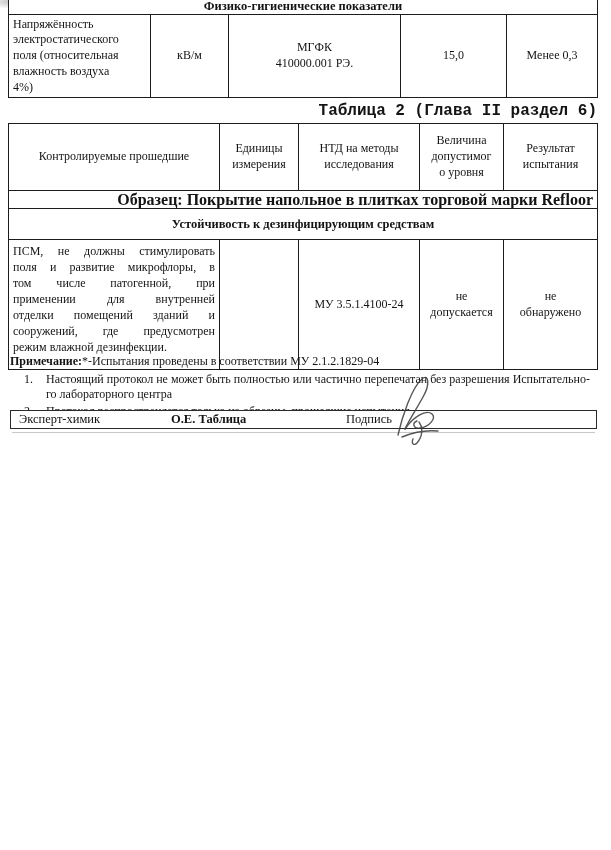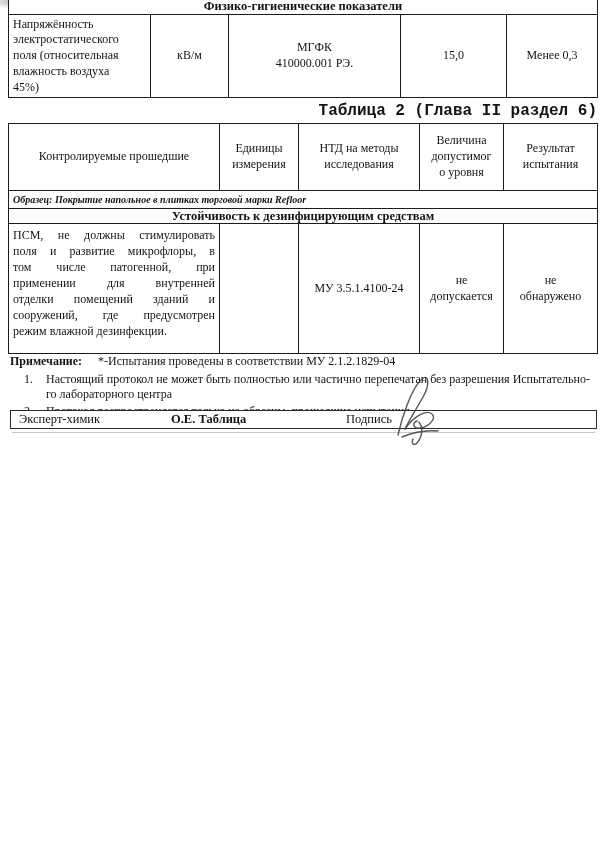--- a/index.html
+++ b/index.html
@@ -15,41 +15,41 @@
     background:rgba(110,110,110,.35);}
   .scan-blob{position:absolute;top:0;left:0;width:30px;height:9px;
     background:radial-gradient(ellipse at 30% 20%,rgba(90,90,90,.35),rgba(90,90,90,0) 70%);}
 
   table{border-collapse:collapse;table-layout:fixed;position:absolute;background:#fff;}
   td{border:1px solid #1c1c1c;font-size:12px;line-height:15.8px;padding:1px 4px;
      vertical-align:middle;overflow:hidden;}
   .center{text-align:center;}
   .pre{white-space:pre-line;}
   .section-hdr{font-weight:bold;text-align:center;font-size:12.5px;}
-  .sample-hdr{font-weight:bold;font-style:italic;text-align:left;font-size:10px;}
+  .sample-hdr{font-weight:bold;text-align:right;font-size:16px;}
 
   .t1{left:8px;top:-3px;width:589px;}
   .t1 .hdr-row td{height:16px;line-height:16px;padding:0 4px;}
   .t1 .data-row td{height:80px;}
   .t1 .indicator{vertical-align:middle;text-align:left;}
 
   .t2{left:8px;top:123px;width:589px;}
   .t2 .hdr-row td{height:64px;text-align:center;}
   .t2 .sample-row td{height:15px;line-height:15px;padding:1px 4px;}
-  .t2 .sect-row td{height:14px;line-height:14px;padding:0 4px;border-radius:6px;}
+  .t2 .sect-row td{height:14px;line-height:14px;padding:8px 4px;border-radius:6px;}
   .t2 .body-row td{height:124px;}
   .t2 .body-indicator{vertical-align:top;padding:3px 4px 2px 4px;line-height:16px;margin-top:42px;}
   .jline{text-align:justify;text-align-last:justify;}
 
   .caption{position:absolute;top:103px;left:8px;width:589px;text-align:right;
     font-weight:bold;font-size:16px;line-height:16px;font-family:Liberation Mono, monospace;}
 
   .notes{position:absolute;left:10px;top:354px;width:592px;font-size:12px;line-height:15px;}
   .note-head{margin-bottom:3px;}
-  .note-head .lbl{font-weight:bold;margin-right:16px;}
+  .note-head .lbl{font-weight:bold;margin-right:0;}
   .note-item{display:flex;margin:1px 0 2px 0;}
   .note-item .num{width:22px;margin-left:14px;flex:none;}
   .note-item .txt{flex:1;white-space:pre-line;}
 
   .signoff{position:absolute;left:10px;top:410px;width:585px;height:17px;
     border:1px solid #2a2a2a;background:#fff;font-size:12.5px;}
   .signoff span{position:absolute;top:0;line-height:17px;white-space:nowrap;}
   .signoff .role{left:8px;font-weight:normal;}
   .signoff .name{left:160px;font-weight:bold;}
   .signoff .siglabel{left:335px;}
@@ -76,21 +76,21 @@
     </colgroup>
     <tbody>
         <tr class="hdr-row">
       <td colspan="5" class="section-hdr">Физико-гигиенические показатели</td>
     </tr>
     <tr class="data-row">
       <td class="indicator pre">Напряжённость
 электростатического
 поля (относительная
 влажность воздуха
-45%)</td>
+4%)</td>
       <td class="center">кВ/м</td>
       <td class="center pre">МГФК
 410000.001 РЭ.</td>
       <td class="center">15,0</td>
       <td class="center">Менее 0,3</td>
     </tr>
   </tbody>
     </table>
 
   <div class="caption">Таблица 2 (Глава II раздел 6)</div>

